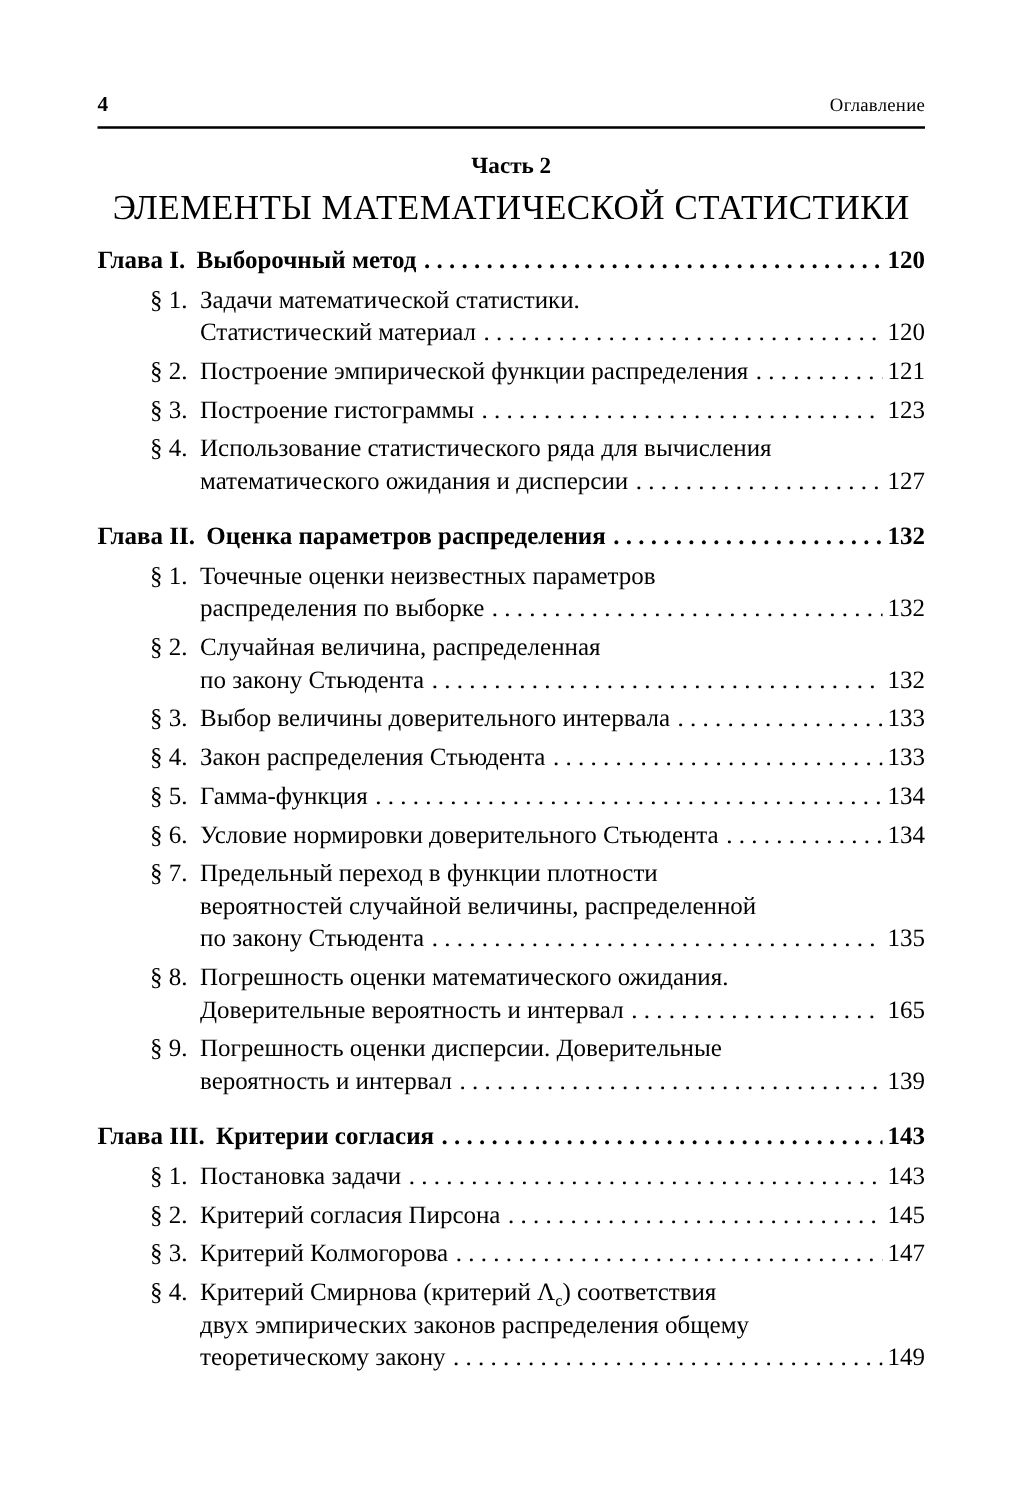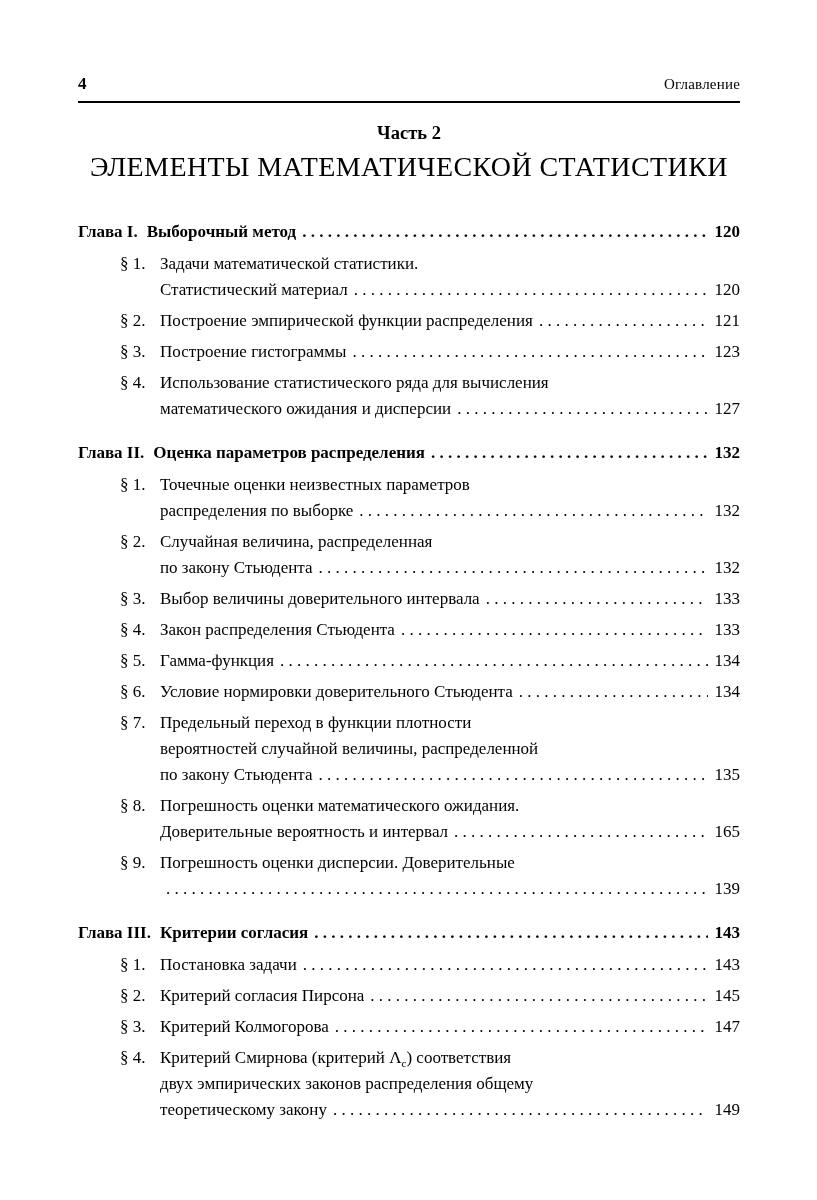--- a/index.html
+++ b/index.html
@@ -30,21 +30,21 @@
   .part-heading { margin-top: 20px; }
   .part-kicker { text-align: center; font-weight: 700; font-size: 18.5px; }
   .part-title {
     text-align: center;
     font-weight: 400;
     font-size: 28px;
     margin-top: 7px;
     letter-spacing: 0.4px;
   }
 
-  .toc { margin-top: 36px; font-size: 17px; line-height: 26px; }
+  .toc { margin-top: 12px; font-size: 20px; line-height: 26px; }
   .chapter { margin-top: 18px; }
   .chapter:first-child { margin-top: 0; }
   .chapter-heading {
     display: flex;
     align-items: baseline;
     font-weight: 700;
     margin-bottom: 6px;
   }
   .chapter-label { margin-right: 9px; white-space: nowrap; }
   .chapter-title { white-space: nowrap; }
@@ -214,20 +214,21 @@
             <span class="dots">. . . . . . . . . . . . . . . . . . . . . . . . . . . . . . . . . . . . . . . . . . . . . . . . . . . . . . . . . . . . . . . . . . . . . . . . . . . . . . . . . . . . . . . . . . . . . . . . . . . . . . . . . . . . . . . . . . . . . . . . . . . . . . . . . . . . . . . . . . . . </span>
             <span class="page-ref">165</span>
           </div>
         </div>
         <div class="toc-section">
           <div class="sec-line">
             <span class="sec-num">§ 9.</span>
             <span class="sec-text">Погрешность оценки дисперсии. Доверительные</span>
           </div>
           <div class="sec-line cont">
+            <span class="sec-text">вероятность и интервал</span>
             <span class="dots">. . . . . . . . . . . . . . . . . . . . . . . . . . . . . . . . . . . . . . . . . . . . . . . . . . . . . . . . . . . . . . . . . . . . . . . . . . . . . . . . . . . . . . . . . . . . . . . . . . . . . . . . . . . . . . . . . . . . . . . . . . . . . . . . . . . . . . . . . . . . </span>
             <span class="page-ref">139</span>
           </div>
         </div>
       </section>
       <section class="chapter">
         <div class="chapter-heading">
           <span class="chapter-label">Глава III.</span>
           <span class="chapter-title">Критерии согласия</span>
           <span class="dots">. . . . . . . . . . . . . . . . . . . . . . . . . . . . . . . . . . . . . . . . . . . . . . . . . . . . . . . . . . . . . . . . . . . . . . . . . . . . . . . . . . . . . . . . . . . . . . . . . . . . . . . . . . . . . . . . . . . . . . . . . . . . . . . . . . . . . . . . . . . . </span>

